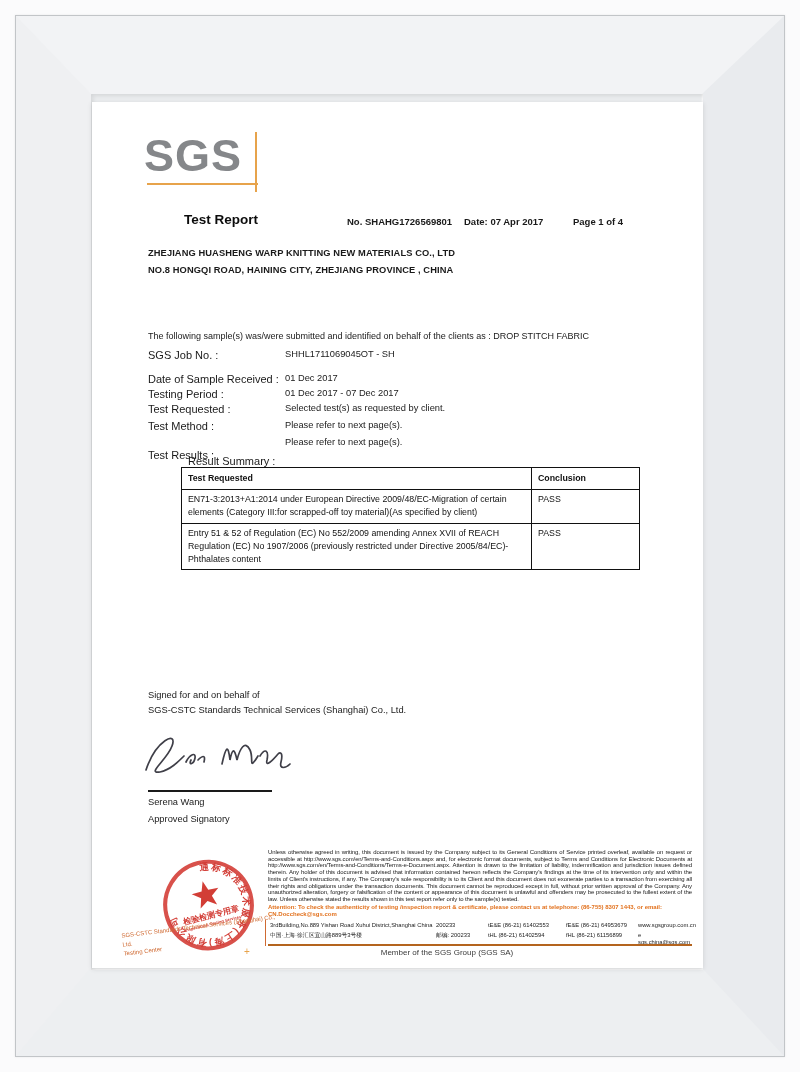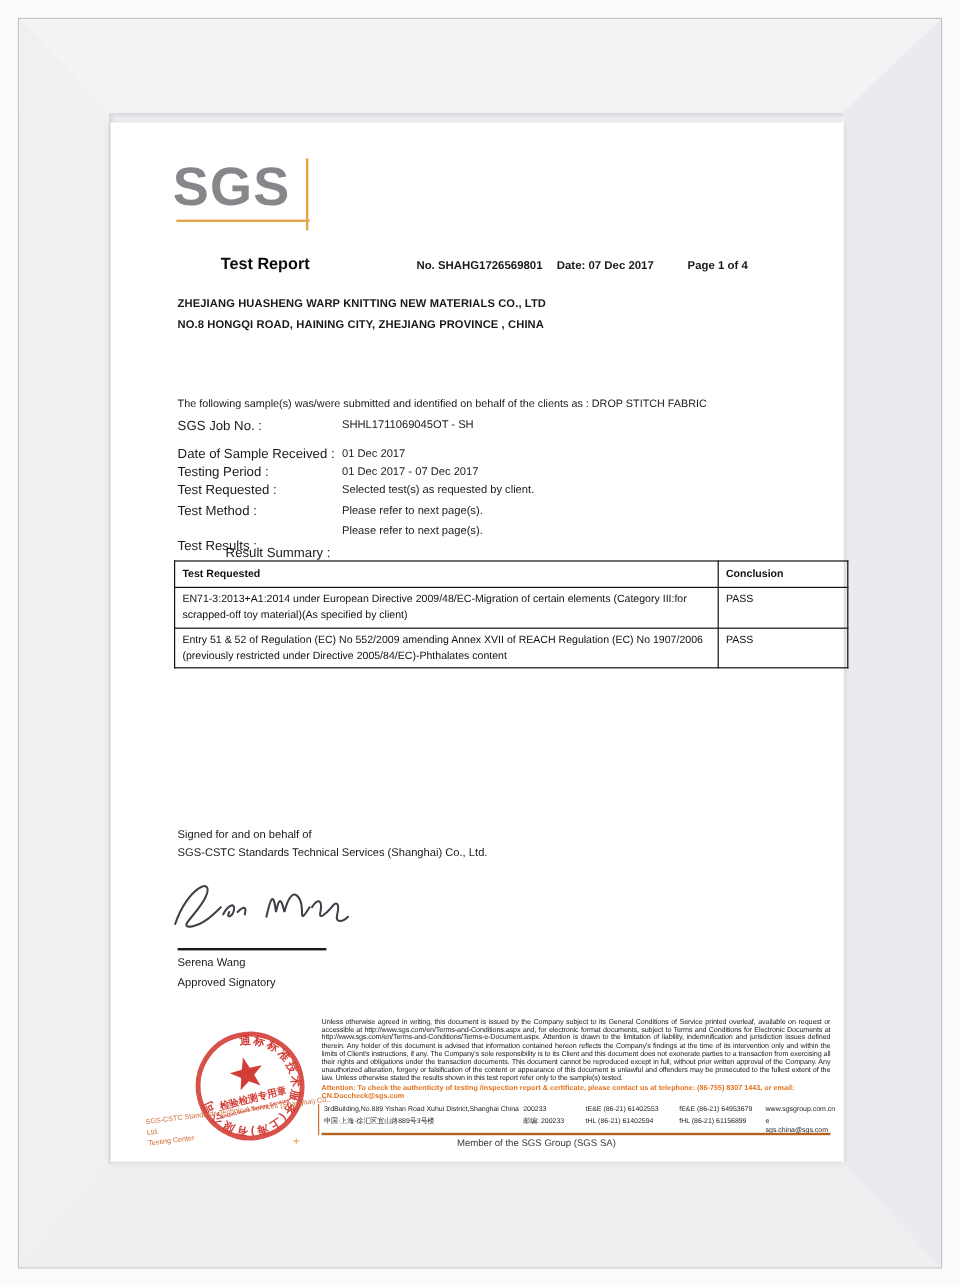--- a/index.html
+++ b/index.html
@@ -43,21 +43,21 @@
   .logo-hline { width:111px; height:2px; background:#e7a34b; }
   .report-title { font-size:13.5px; font-weight:bold; color:#0c0c0c; }
   .hdr-meta { font-size:9.5px; font-weight:bold; color:#1a1a1a; }
 
   .client-line { font-size:9.3px; font-weight:bold; color:#1a1a1a; letter-spacing:.1px; }
   .body-line  { font-size:9px; color:#1a1a1a; }
   .lbl { font-size:11px; color:#1a1a1a; }
   .val { font-size:9.3px; color:#1a1a1a; }
 
   
-  table.results { border-collapse:collapse; width:562px; table-layout:fixed; }
+  table.results { border-collapse:collapse; width:459px; table-layout:fixed;margin-left:36px; }
   table.results th, table.results td {
     border:1.6px solid #111; font-size:8.8px; line-height:1.5;
     padding:3px 6px; vertical-align:top; text-align:left;
   }
   table.results th { font-weight:bold; padding:4px 6px; }
   .col-conc { width:108px; }
   td.conc, th.conc { text-align:center; }
 
   
   .sig-line { width:124px; height:2px; background:#1a1a1a; }
@@ -91,21 +91,21 @@
 <div class="frame-bevel"></div>
 
 <div class="paper">
 
   <div class="abs logo-text" style="left:52px; top:31px;">SGS</div>
   <div class="abs logo-vline" style="left:163px; top:30px;"></div>
   <div class="abs logo-hline" style="left:55px; top:81px;"></div>
 
   <div class="abs report-title" style="left:56px; top:110px;margin-left:36px;">Test Report</div>
   <div class="abs hdr-meta" style="left:218px; top:114px;padding-left:37px;">No. SHAHG1726569801</div>
-  <div class="abs hdr-meta" style="left:372px; top:114px;">Date: 07 Dec 2017</div>
+  <div class="abs hdr-meta" style="left:372px; top:114px;">Date: 07 Apr 2017</div>
   <div class="abs hdr-meta" style="left:481px; top:114px;">Page 1 of 4</div>
 
   <div class="abs client-line" style="left:56px; top:146px;">ZHEJIANG HUASHENG WARP KNITTING NEW MATERIALS CO., LTD</div>
   <div class="abs client-line" style="left:56px; top:163px;">NO.8 HONGQI ROAD, HAINING CITY, ZHEJIANG PROVINCE , CHINA</div>
 
   <div class="abs body-line" style="left:56px; top:229px;">The following sample(s) was/were submitted and identified on behalf of the clients as : DROP STITCH FABRIC</div>
 
   <div class="abs lbl" style="left:56px; top:247px;">SGS Job No. :</div>
   <div class="abs val" style="left:193px; top:247px;">SHHL1711069045OT - SH</div>
 

